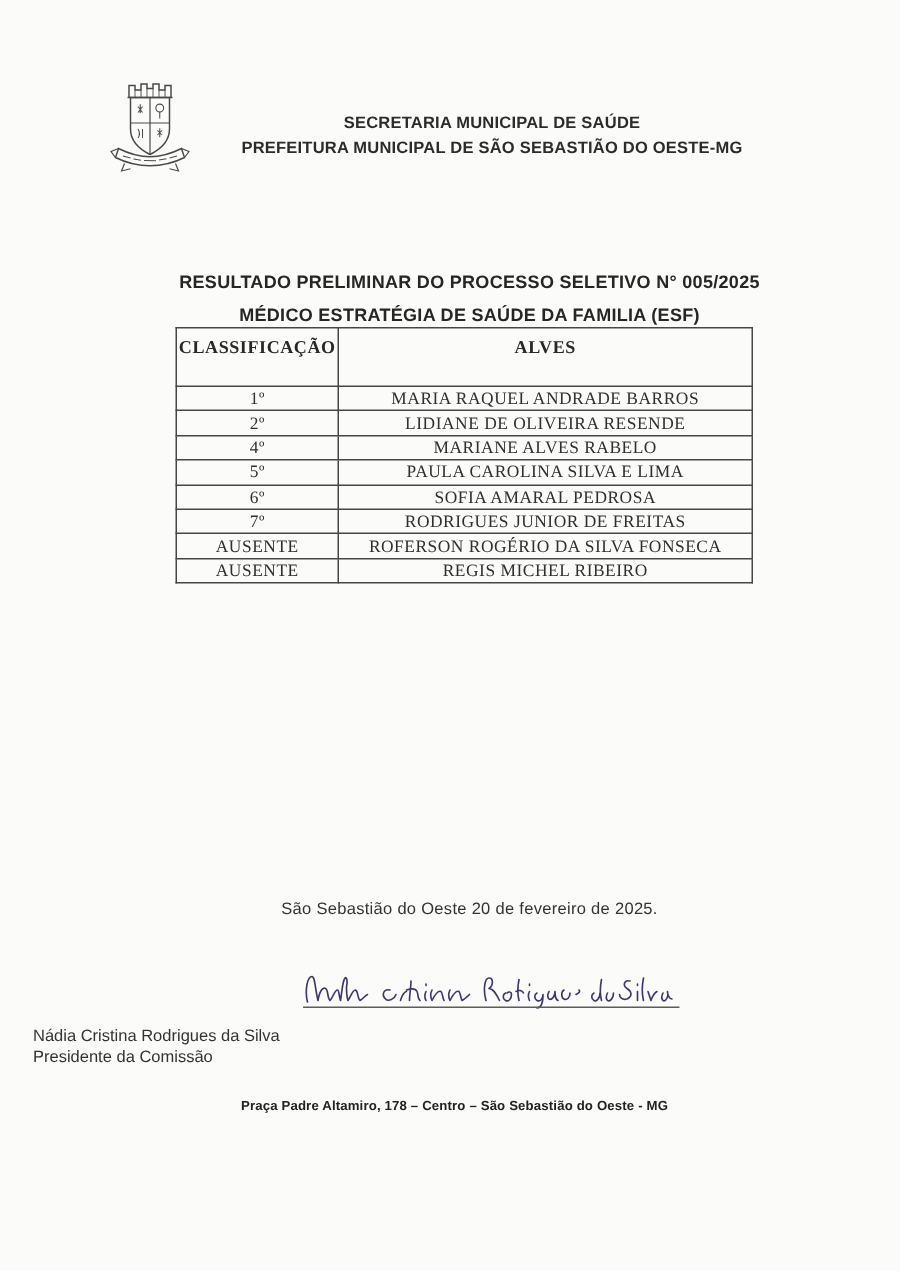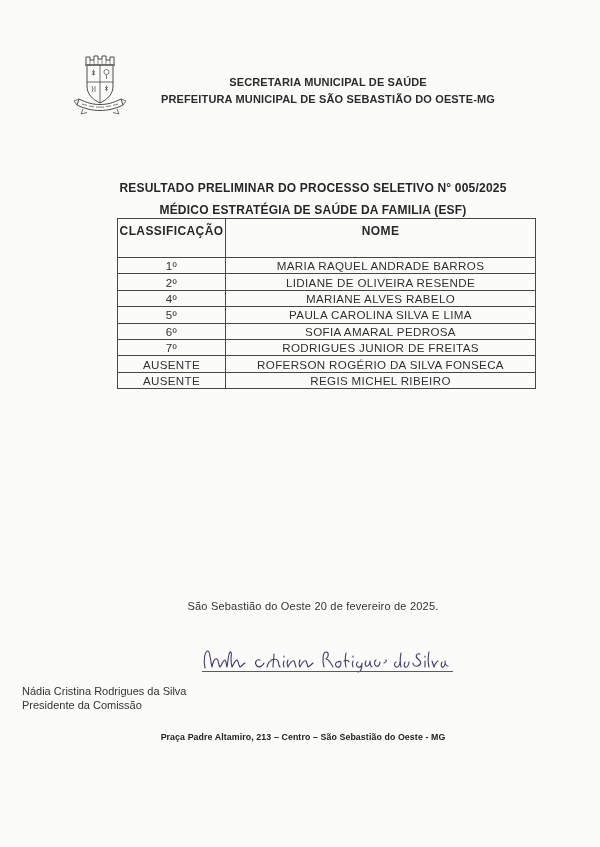--- a/index.html
+++ b/index.html
@@ -30,23 +30,24 @@
     left:60px; top:141px; width:506px;
     text-align:center; font-weight:bold;
     font-size:12px; line-height:14px; letter-spacing:0.2px;
     color:#262626;
     margin-top:40px;
   }
   .doc-title .t2 { margin-top:8px; }
 
   
   table.results {
-    left:117px; top:218px; width:419px;
+    left:117px; top:218px; width:385px;
     border-collapse:collapse; table-layout:fixed;
     position:absolute;
+    font-family:Liberation Serif, serif;
   }
   table.results th, table.results td {
     border:1px solid #474747;
     text-align:center;
     overflow:hidden; white-space:nowrap;
   }
   table.results th {
     height:33px; vertical-align:top; padding:5px 0 0 0;
     font-size:12px; font-weight:bold; letter-spacing:0.4px;
     color:#282828;
@@ -122,21 +123,21 @@
 </div>
 
 <table class="results">
   <colgroup>
       <col class="col-class">
       <col>
     </colgroup>
   <thead>
     <tr>
       <th>CLASSIFICAÇÃO</th>
-      <th>NOME</th>
+      <th>ALVES</th>
     </tr>
   </thead>
   <tbody>
     <tr>
       <td>1º</td>
       <td>MARIA RAQUEL ANDRADE BARROS</td>
     </tr>
     <tr>
       <td>2º</td>
       <td>LIDIANE DE OLIVEIRA RESENDE</td>
@@ -180,14 +181,14 @@
   </svg>
 </div>
 <div class="abs sig-line"></div>
 
 <div class="abs sig-text">
   <div>Nádia Cristina Rodrigues da Silva</div>
   <div>Presidente da Comissão</div>
 </div>
 
 <div class="abs footer">
-  <div>Praça Padre Altamiro, 213  – Centro – São Sebastião do Oeste - MG</div>
+  <div>Praça Padre Altamiro, 178  – Centro – São Sebastião do Oeste - MG</div>
 </div>
 
 </body></html>

